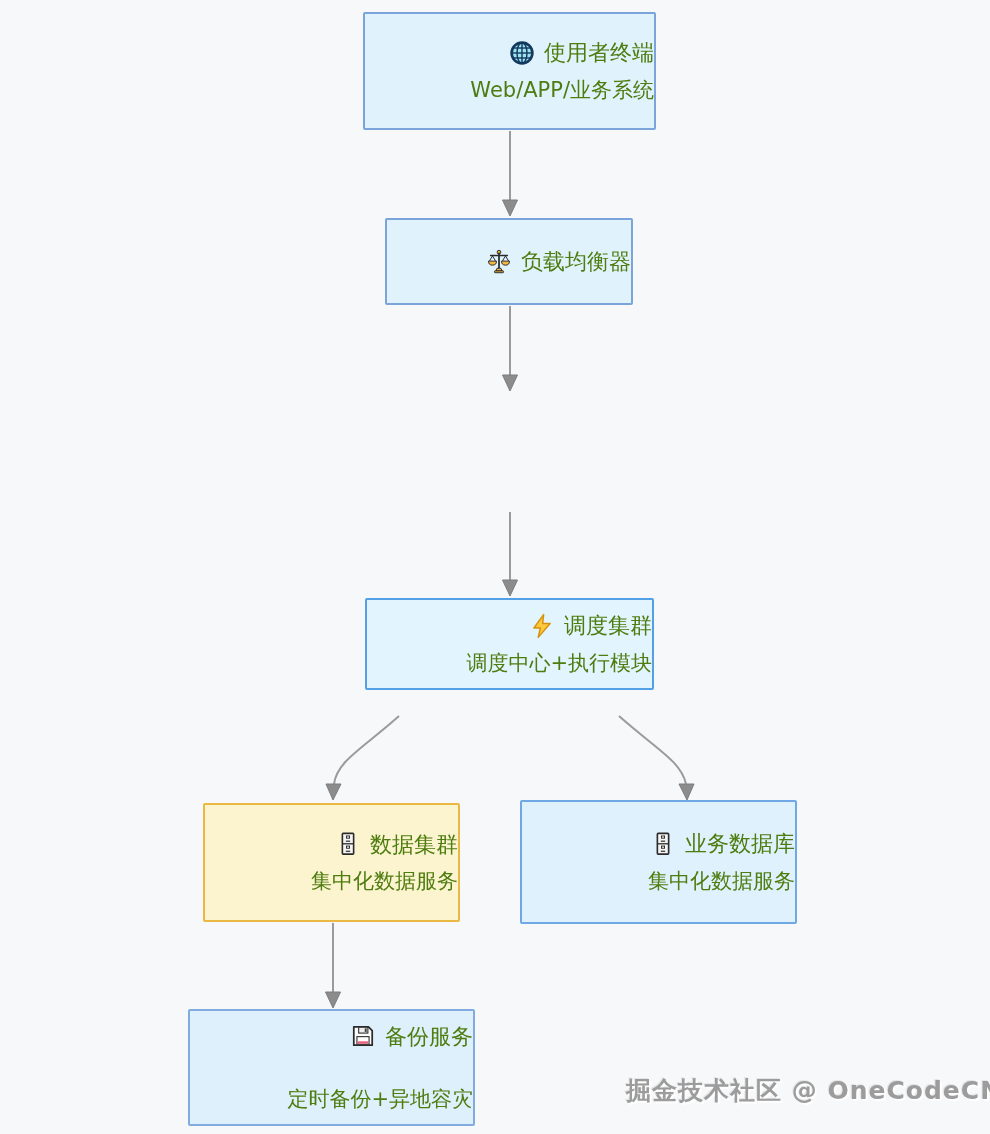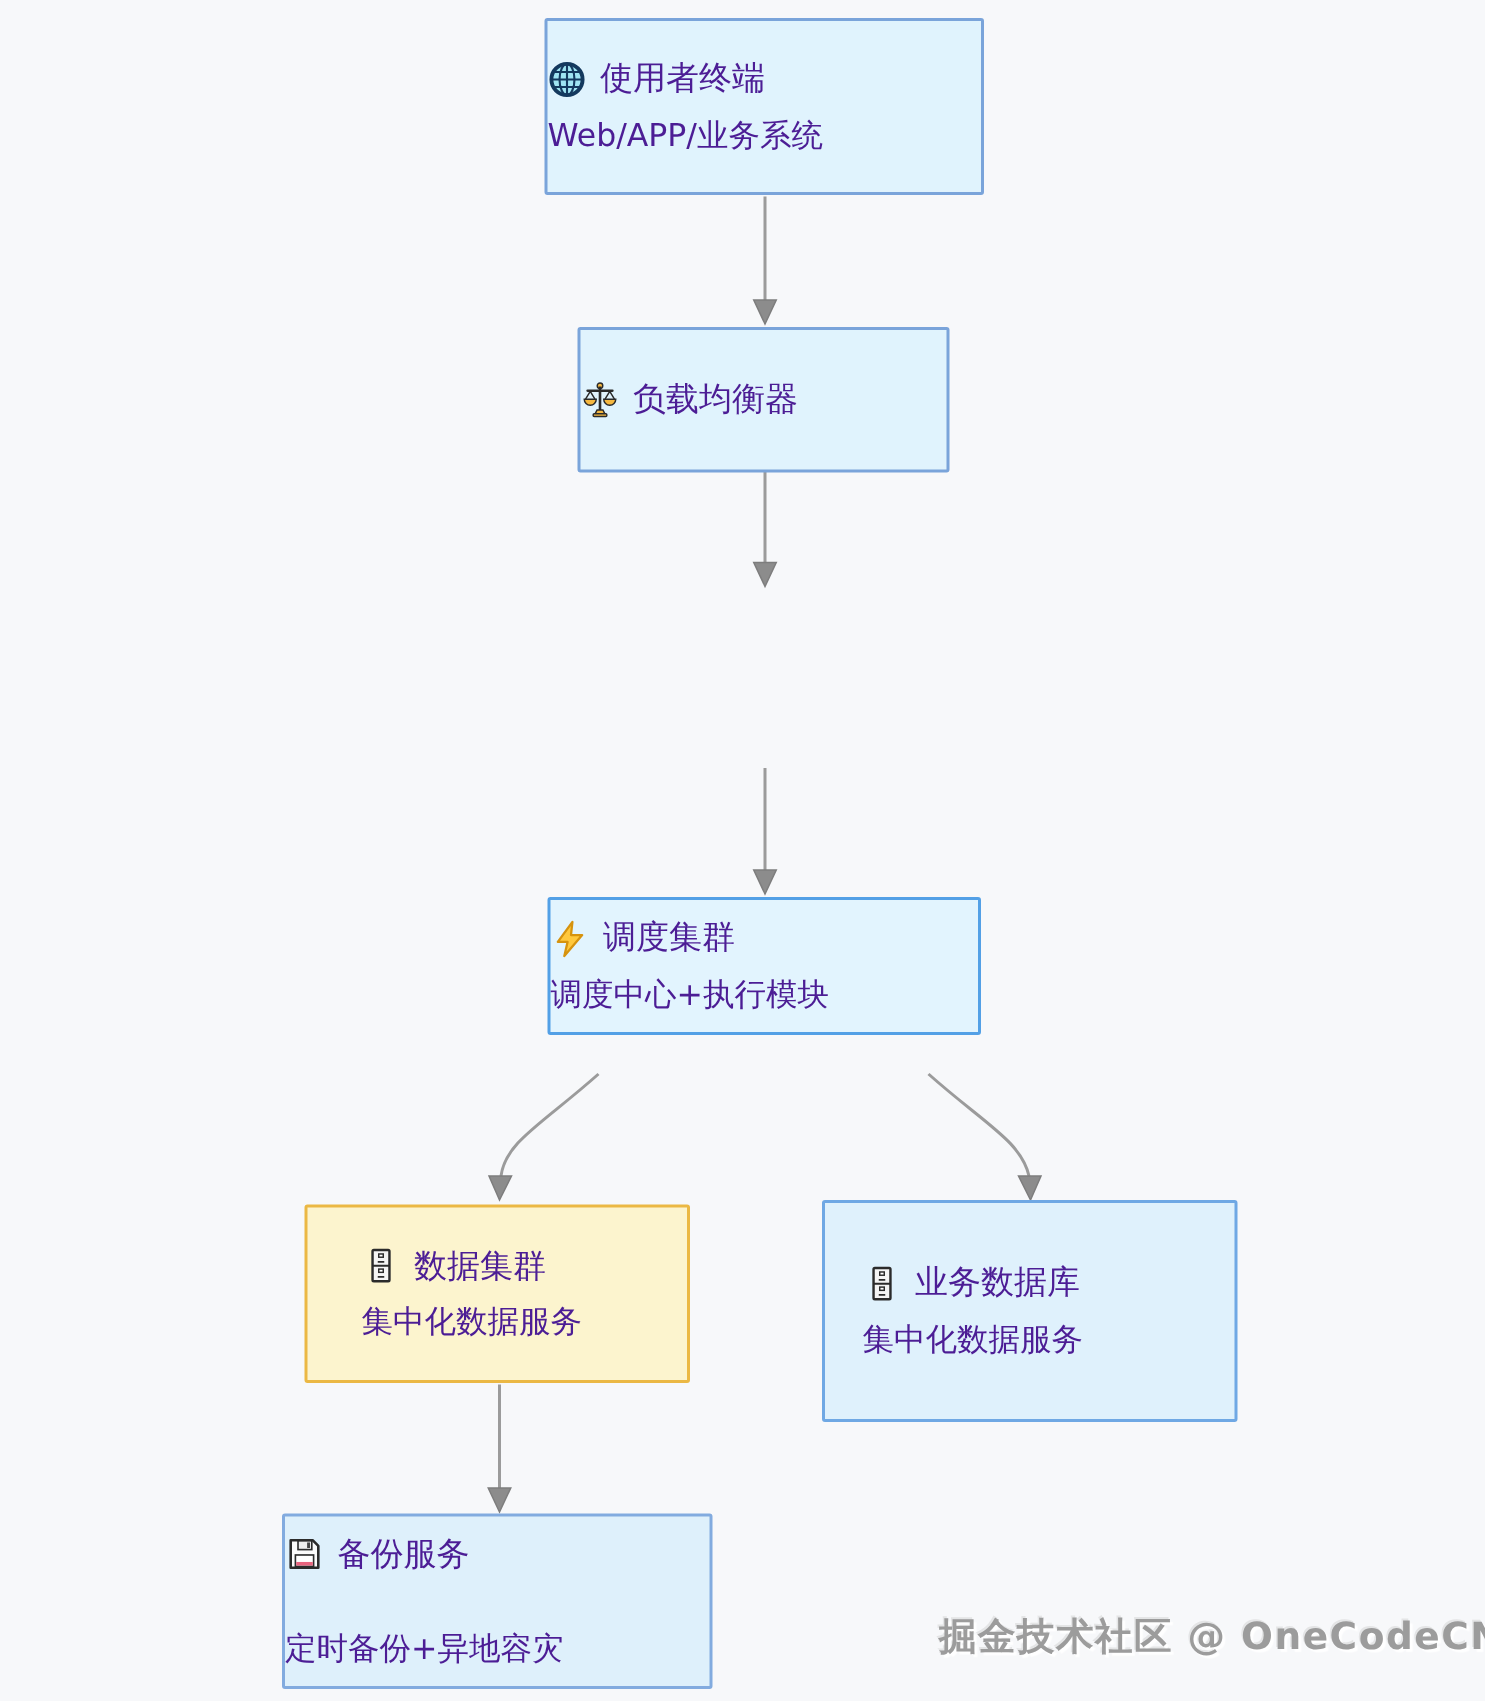--- a/index.html
+++ b/index.html
@@ -21,25 +21,25 @@
     position: absolute;
     left: 0; top: 0;
     width: 990px; height: 1134px;
     pointer-events: none;
   }
   .node {
     position: absolute;
     box-sizing: border-box;
     display: flex;
     flex-direction: column;
-    align-items: flex-start;
+    align-items: flex-end;
     justify-content: center;
     gap: 10px;
     border-radius: 2px;
-    color: #4c1d95;
+    color: #4d7c0f;
   }
   .node .title-row {
     display: flex;
     align-items: center;
     gap: 9px;
     font-size: 22px;
     line-height: 1.25;
     white-space: nowrap;
   }
   .node .subtitle {
@@ -106,21 +106,21 @@
             <path d="M3.6 7.4 H20.4"></path>
             <path d="M3.6 16.6 H20.4"></path>
           </g>
         </svg>
       </span>
       <span>使用者终端</span>
     </div>
     <div class="subtitle">Web/APP/业务系统</div>
   </div>
 
-  <div class="node blue-a" style="left:385px;top:218px;width:248px;height:97px;">
+  <div class="node blue-a" style="left:385px;top:218px;width:248px;height:87px;">
     <div class="title-row">
       <span class="icon">
         <svg viewBox="0 0 24 24">
           <circle cx="12" cy="2.9" r="1.7" fill="#F5B840" stroke="#2B2B2B" stroke-width="0.9"></circle>
           <rect x="11.2" y="3.4" width="1.6" height="14.8" fill="#2B2B2B"></rect>
           <rect x="3.6" y="5.2" width="16.8" height="1.5" rx="0.7" fill="#2B2B2B"></rect>
           <g stroke="#2B2B2B" stroke-width="0.9" fill="none">
             <path d="M6 6.4 L3.1 11.2 M6 6.4 L8.9 11.2"></path>
             <path d="M18 6.4 L15.1 11.2 M18 6.4 L20.9 11.2"></path>
           </g>
@@ -157,21 +157,21 @@
           <line x1="10" y1="9.4" x2="14" y2="9.4" stroke="#2B2B2B" stroke-width="1.1"></line>
           <rect x="10.6" y="13.9" width="2.8" height="2" fill="#FFFFFF" stroke="#2B2B2B" stroke-width="0.9"></rect>
           <line x1="10" y1="18.7" x2="14" y2="18.7" stroke="#2B2B2B" stroke-width="1.1"></line>
         </svg>
       </span>
       <span>数据集群</span>
     </div>
     <div class="subtitle">集中化数据服务</div>
   </div>
 
-  <div class="node blue-c" style="left:548px;top:800px;width:277px;height:148px;padding-left:25px;">
+  <div class="node blue-c" style="left:520px;top:800px;width:277px;height:124px;padding-left:25px;">
     <div class="title-row">
       <span class="icon">
         <svg viewBox="0 0 24 24">
           <rect x="6.8" y="2.2" width="10.4" height="19.2" rx="0.8" fill="#F4F4F4" stroke="#2B2B2B" stroke-width="1.5"></rect>
           <line x1="6.8" y1="11.8" x2="17.2" y2="11.8" stroke="#2B2B2B" stroke-width="1.2"></line>
           <rect x="10.6" y="4.6" width="2.8" height="2" fill="#FFFFFF" stroke="#2B2B2B" stroke-width="0.9"></rect>
           <line x1="10" y1="9.4" x2="14" y2="9.4" stroke="#2B2B2B" stroke-width="1.1"></line>
           <rect x="10.6" y="13.9" width="2.8" height="2" fill="#FFFFFF" stroke="#2B2B2B" stroke-width="0.9"></rect>
           <line x1="10" y1="18.7" x2="14" y2="18.7" stroke="#2B2B2B" stroke-width="1.1"></line>
         </svg>

